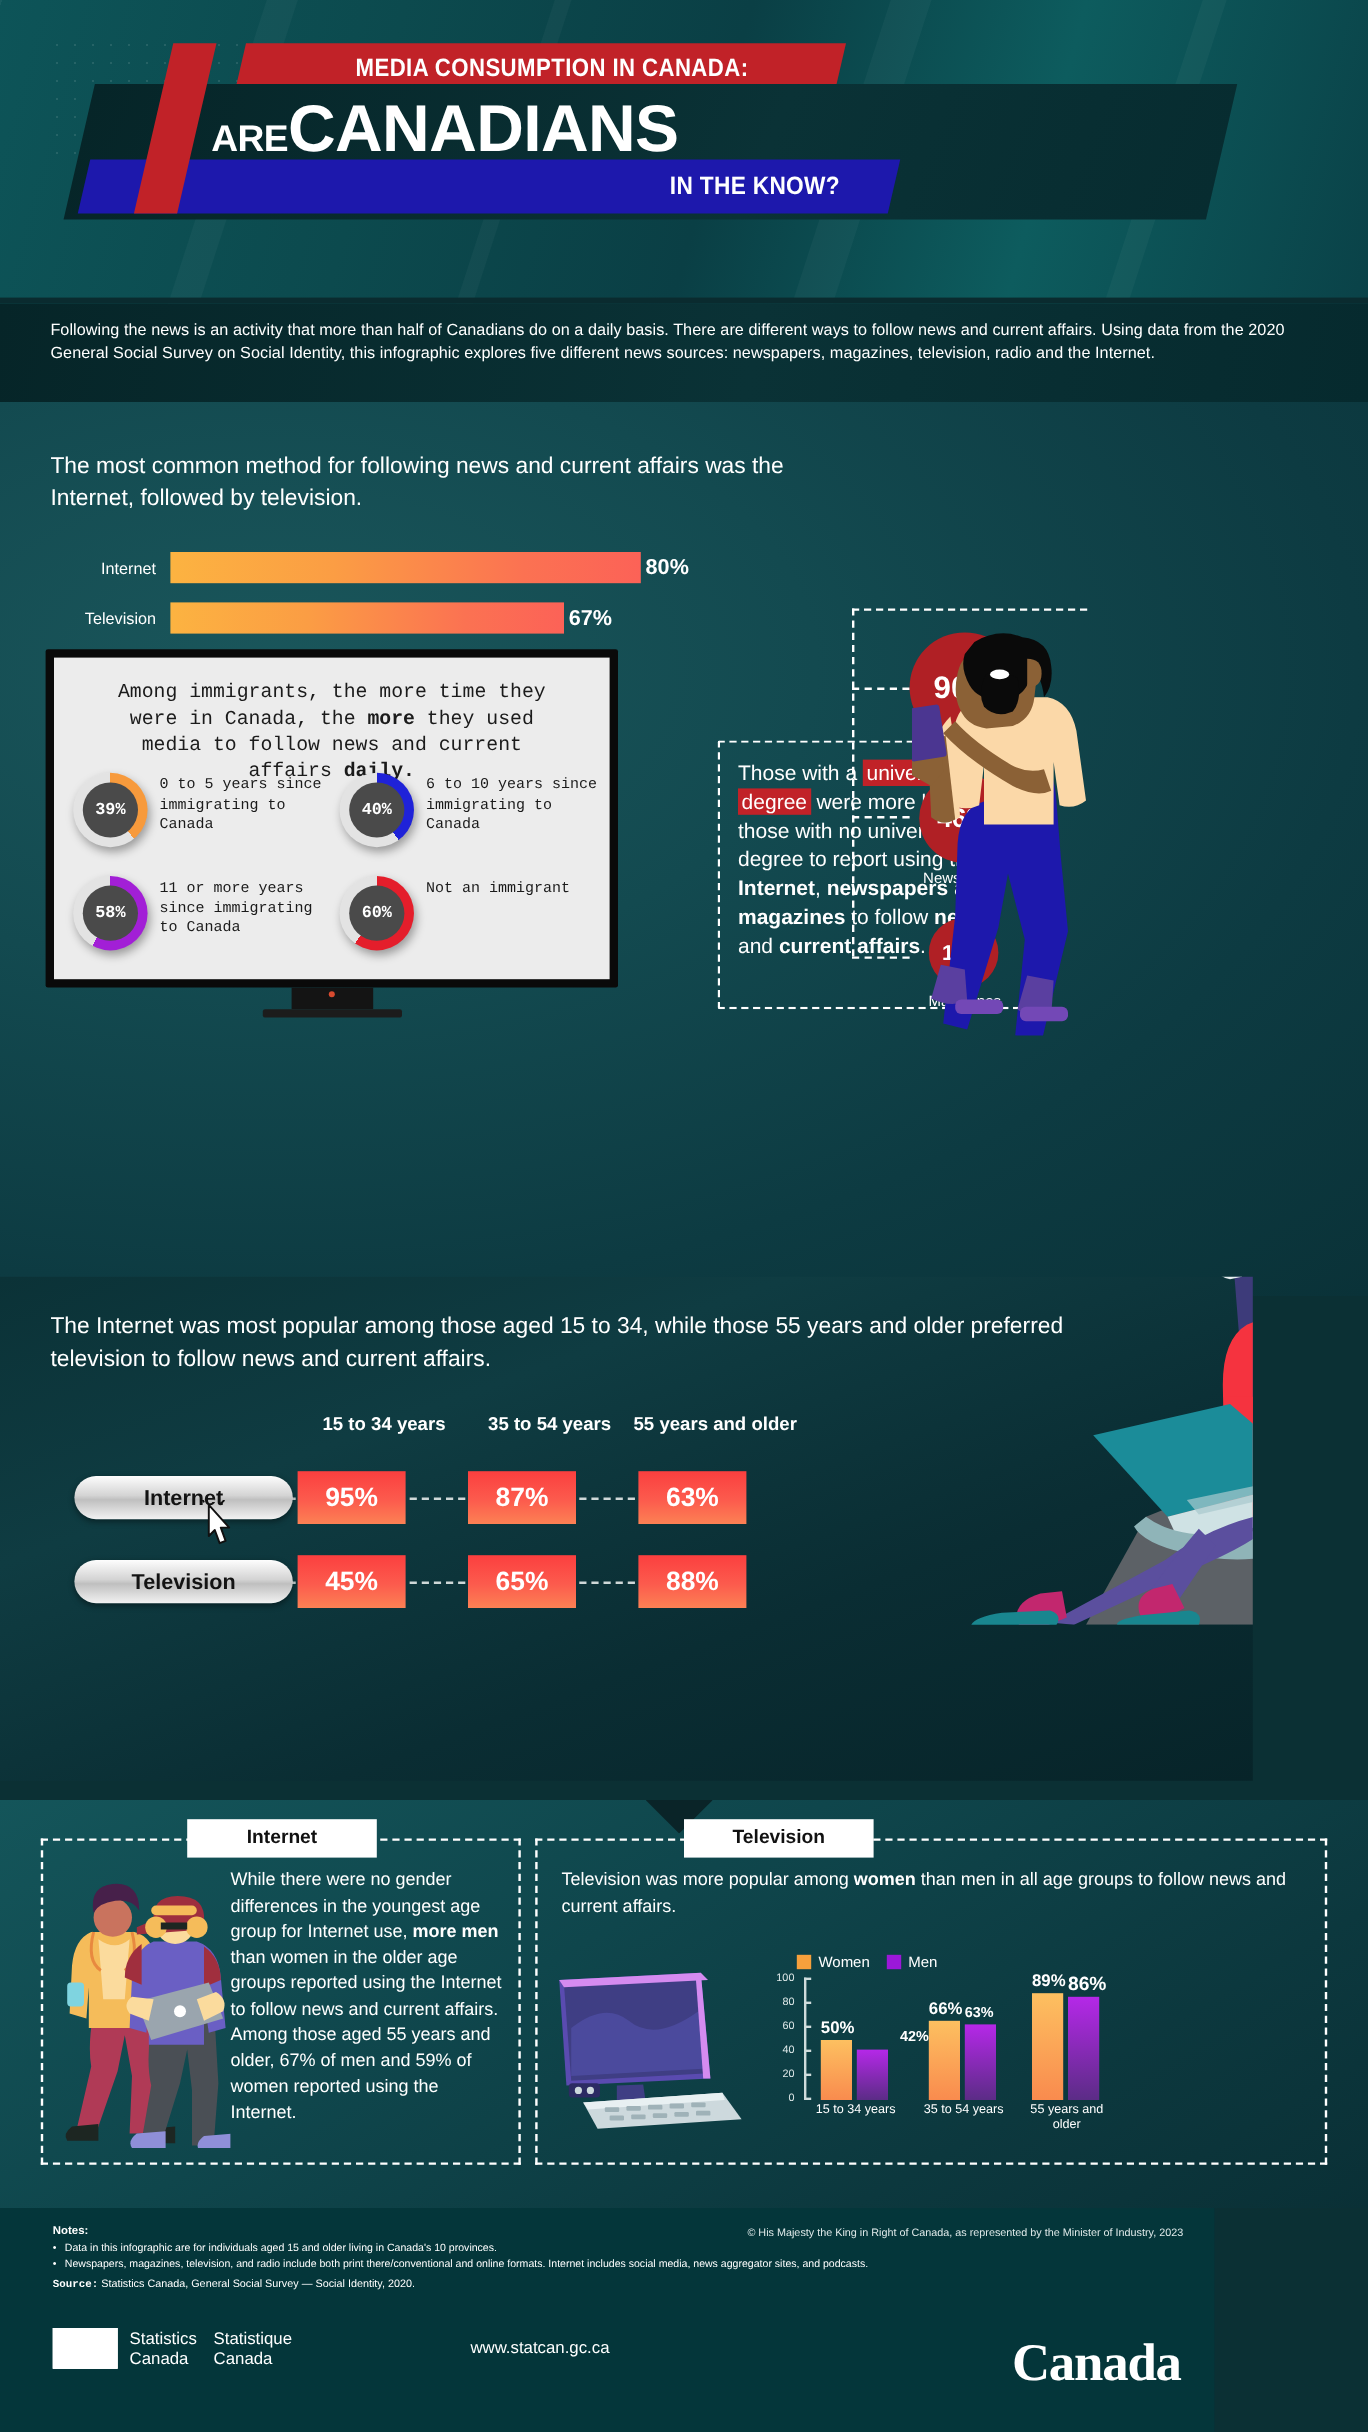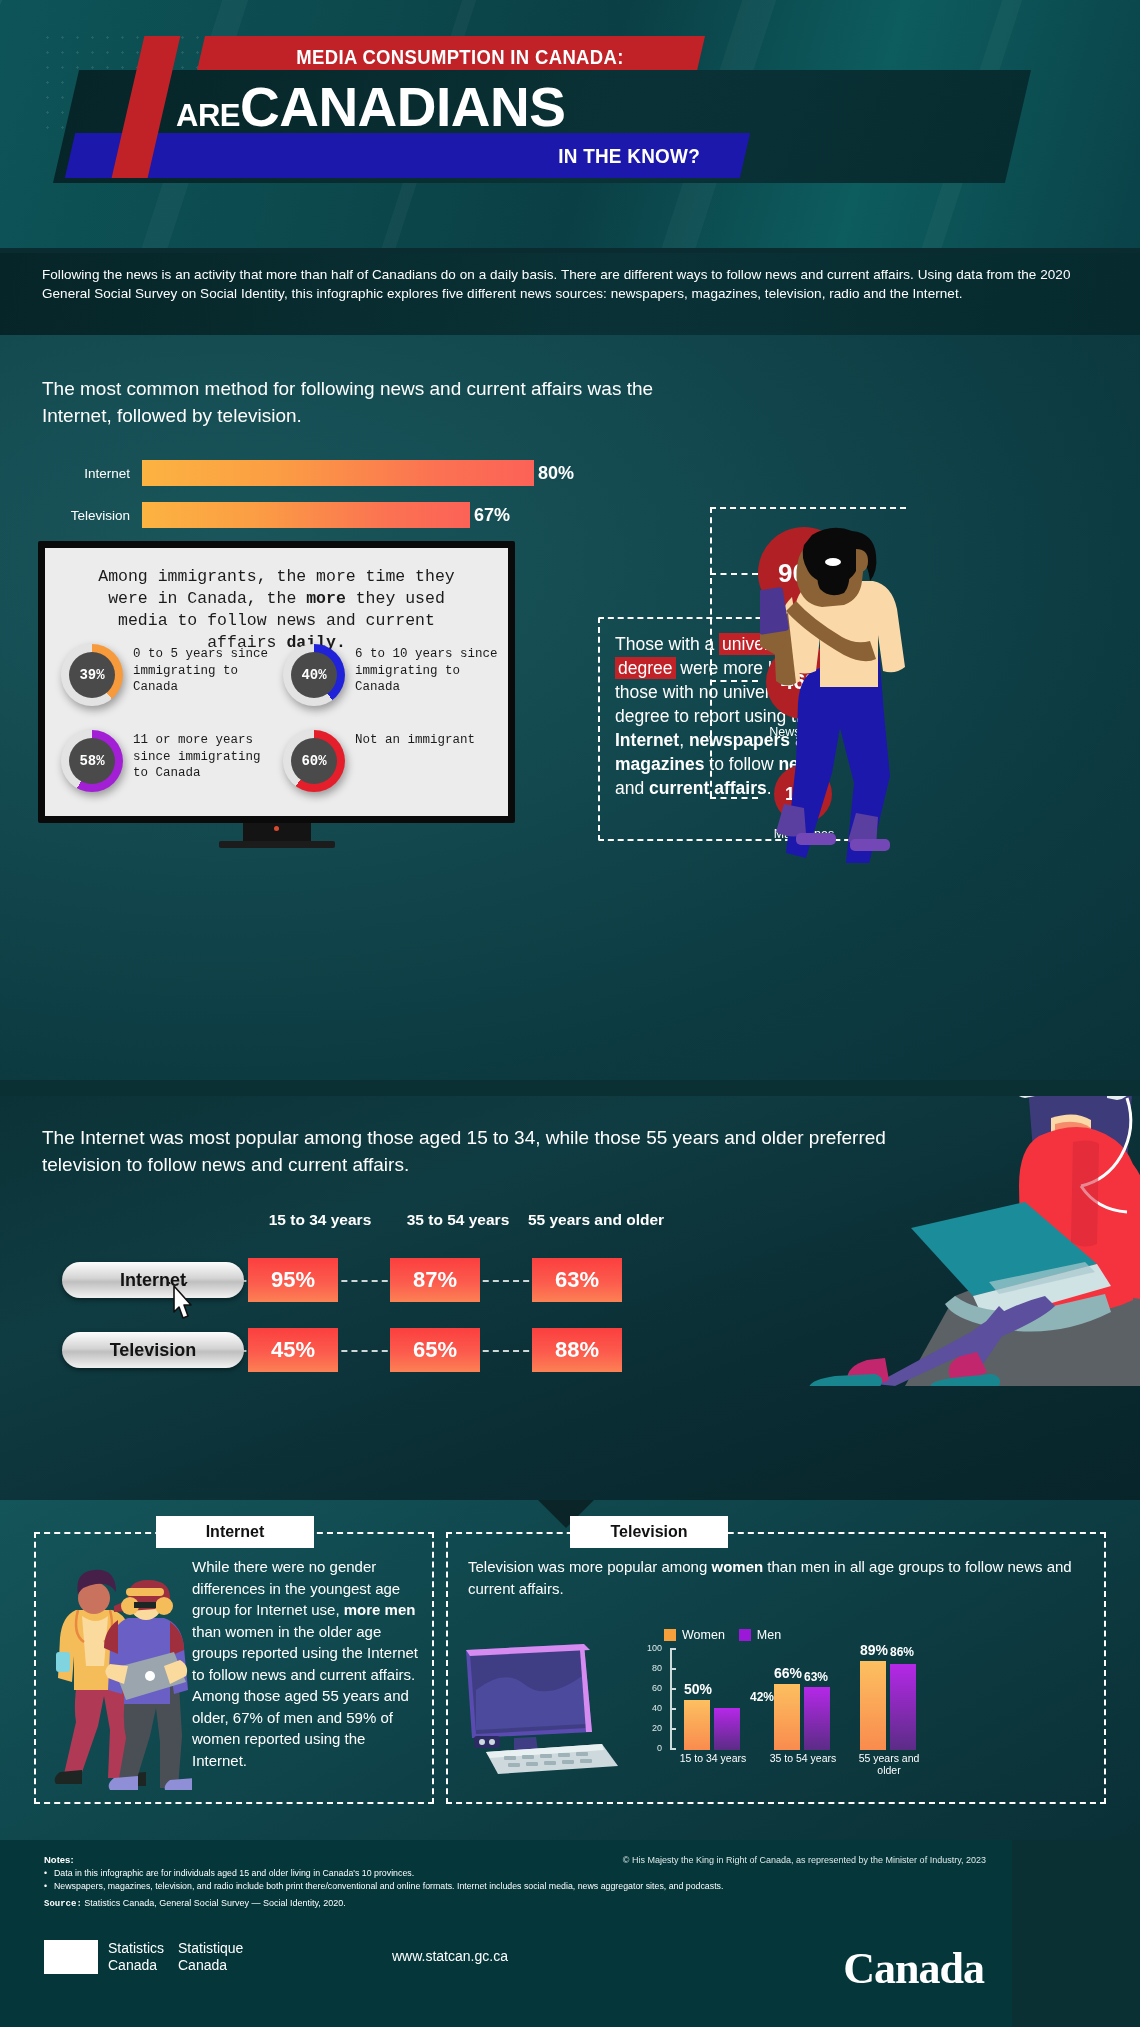--- a/index.html
+++ b/index.html
@@ -137,21 +137,21 @@
     position:absolute; left:243px; top:488px; width:68px; height:18px; background:#141414;
   }
   .mon-base { position:absolute; left:219px; top:506px; width:116px; height:7px; background:#1c1c1c; border-radius:2px;}
   .mon-led { position:absolute; left:274px; top:491px; width:5px; height:5px; border-radius:50%; background:#d84a2f; }
 
   
   .man { position:absolute; left:760px; top:168px; width:170px; height:360px; }
 
   
   .sec2 {
-    position:absolute; left:0; top:1096px; width:1140px; height:420px;
+    position:absolute; left:0; top:1064px; width:1044px; height:420px;
     background:linear-gradient(160deg,#0b3237 0%, #0f3c42 30%, #0a2d33 65%, #072429 100%);
     overflow:hidden;
   }
   .lead2 { position:absolute; left:42px; top:28px; width:870px; color:#fff; font-size:19px; line-height:27px; }
   .agehdr { position:absolute; top:115px; color:#fff; font-weight:bold; font-size:15.5px; text-align:center; }
   .pill {
     position:absolute; width:182px; height:36px; border-radius:18px;
     background:linear-gradient(180deg,#fdfdfd 0%, #d4d4d4 45%, #bfbfbf 55%, #f2f2f2 100%);
     box-shadow:0 2px 5px rgba(0,0,0,.45);
     display:flex; align-items:center; justify-content:center;
@@ -536,21 +536,21 @@
 
       <div class="mbar" style="left:142px;height:66px;top:36px;background:linear-gradient(180deg,#fdc060 0%,#f98b4e 100%);"></div>
       <div class="mlabel" style="left:142px;top:17px;">66%</div>
       <div class="mbar" style="left:172px;height:63px;top:39px;background:linear-gradient(180deg,#b528e8 0%,#5b2c86 100%);"></div>
       <div class="mlabel" style="left:172px;top:22px;font-size:12px;">63%</div>
       <div class="mcat" style="left:128px;top:104px;width:86px;">35 to 54 years</div>
 
       <div class="mbar" style="left:228px;height:89px;top:13px;background:linear-gradient(180deg,#fdc060 0%,#f98b4e 100%);"></div>
       <div class="mlabel" style="left:228px;top:-6px;">89%</div>
       <div class="mbar" style="left:258px;height:86px;top:16px;background:linear-gradient(180deg,#b528e8 0%,#5b2c86 100%);"></div>
-      <div class="mlabel" style="left:258px;top:-3px;font-size:12px;">86%</div>
+      <div class="mlabel" style="left:258px;top:-3px;font-size:16px;">86%</div>
       <div class="mcat" style="left:214px;top:104px;width:86px;">55 years and older</div>
     </div>
   </div>
 
   <div class="footer">
     <div class="notes">
       <div class="nh">Notes:</div>
       <ul>
         <li>Data in this infographic are for individuals aged 15 and older living in Canada's 10 provinces.</li>
         <li>Newspapers, magazines, television, and radio include both print there/conventional and online formats. Internet includes social media, news aggregator sites, and podcasts.</li>

